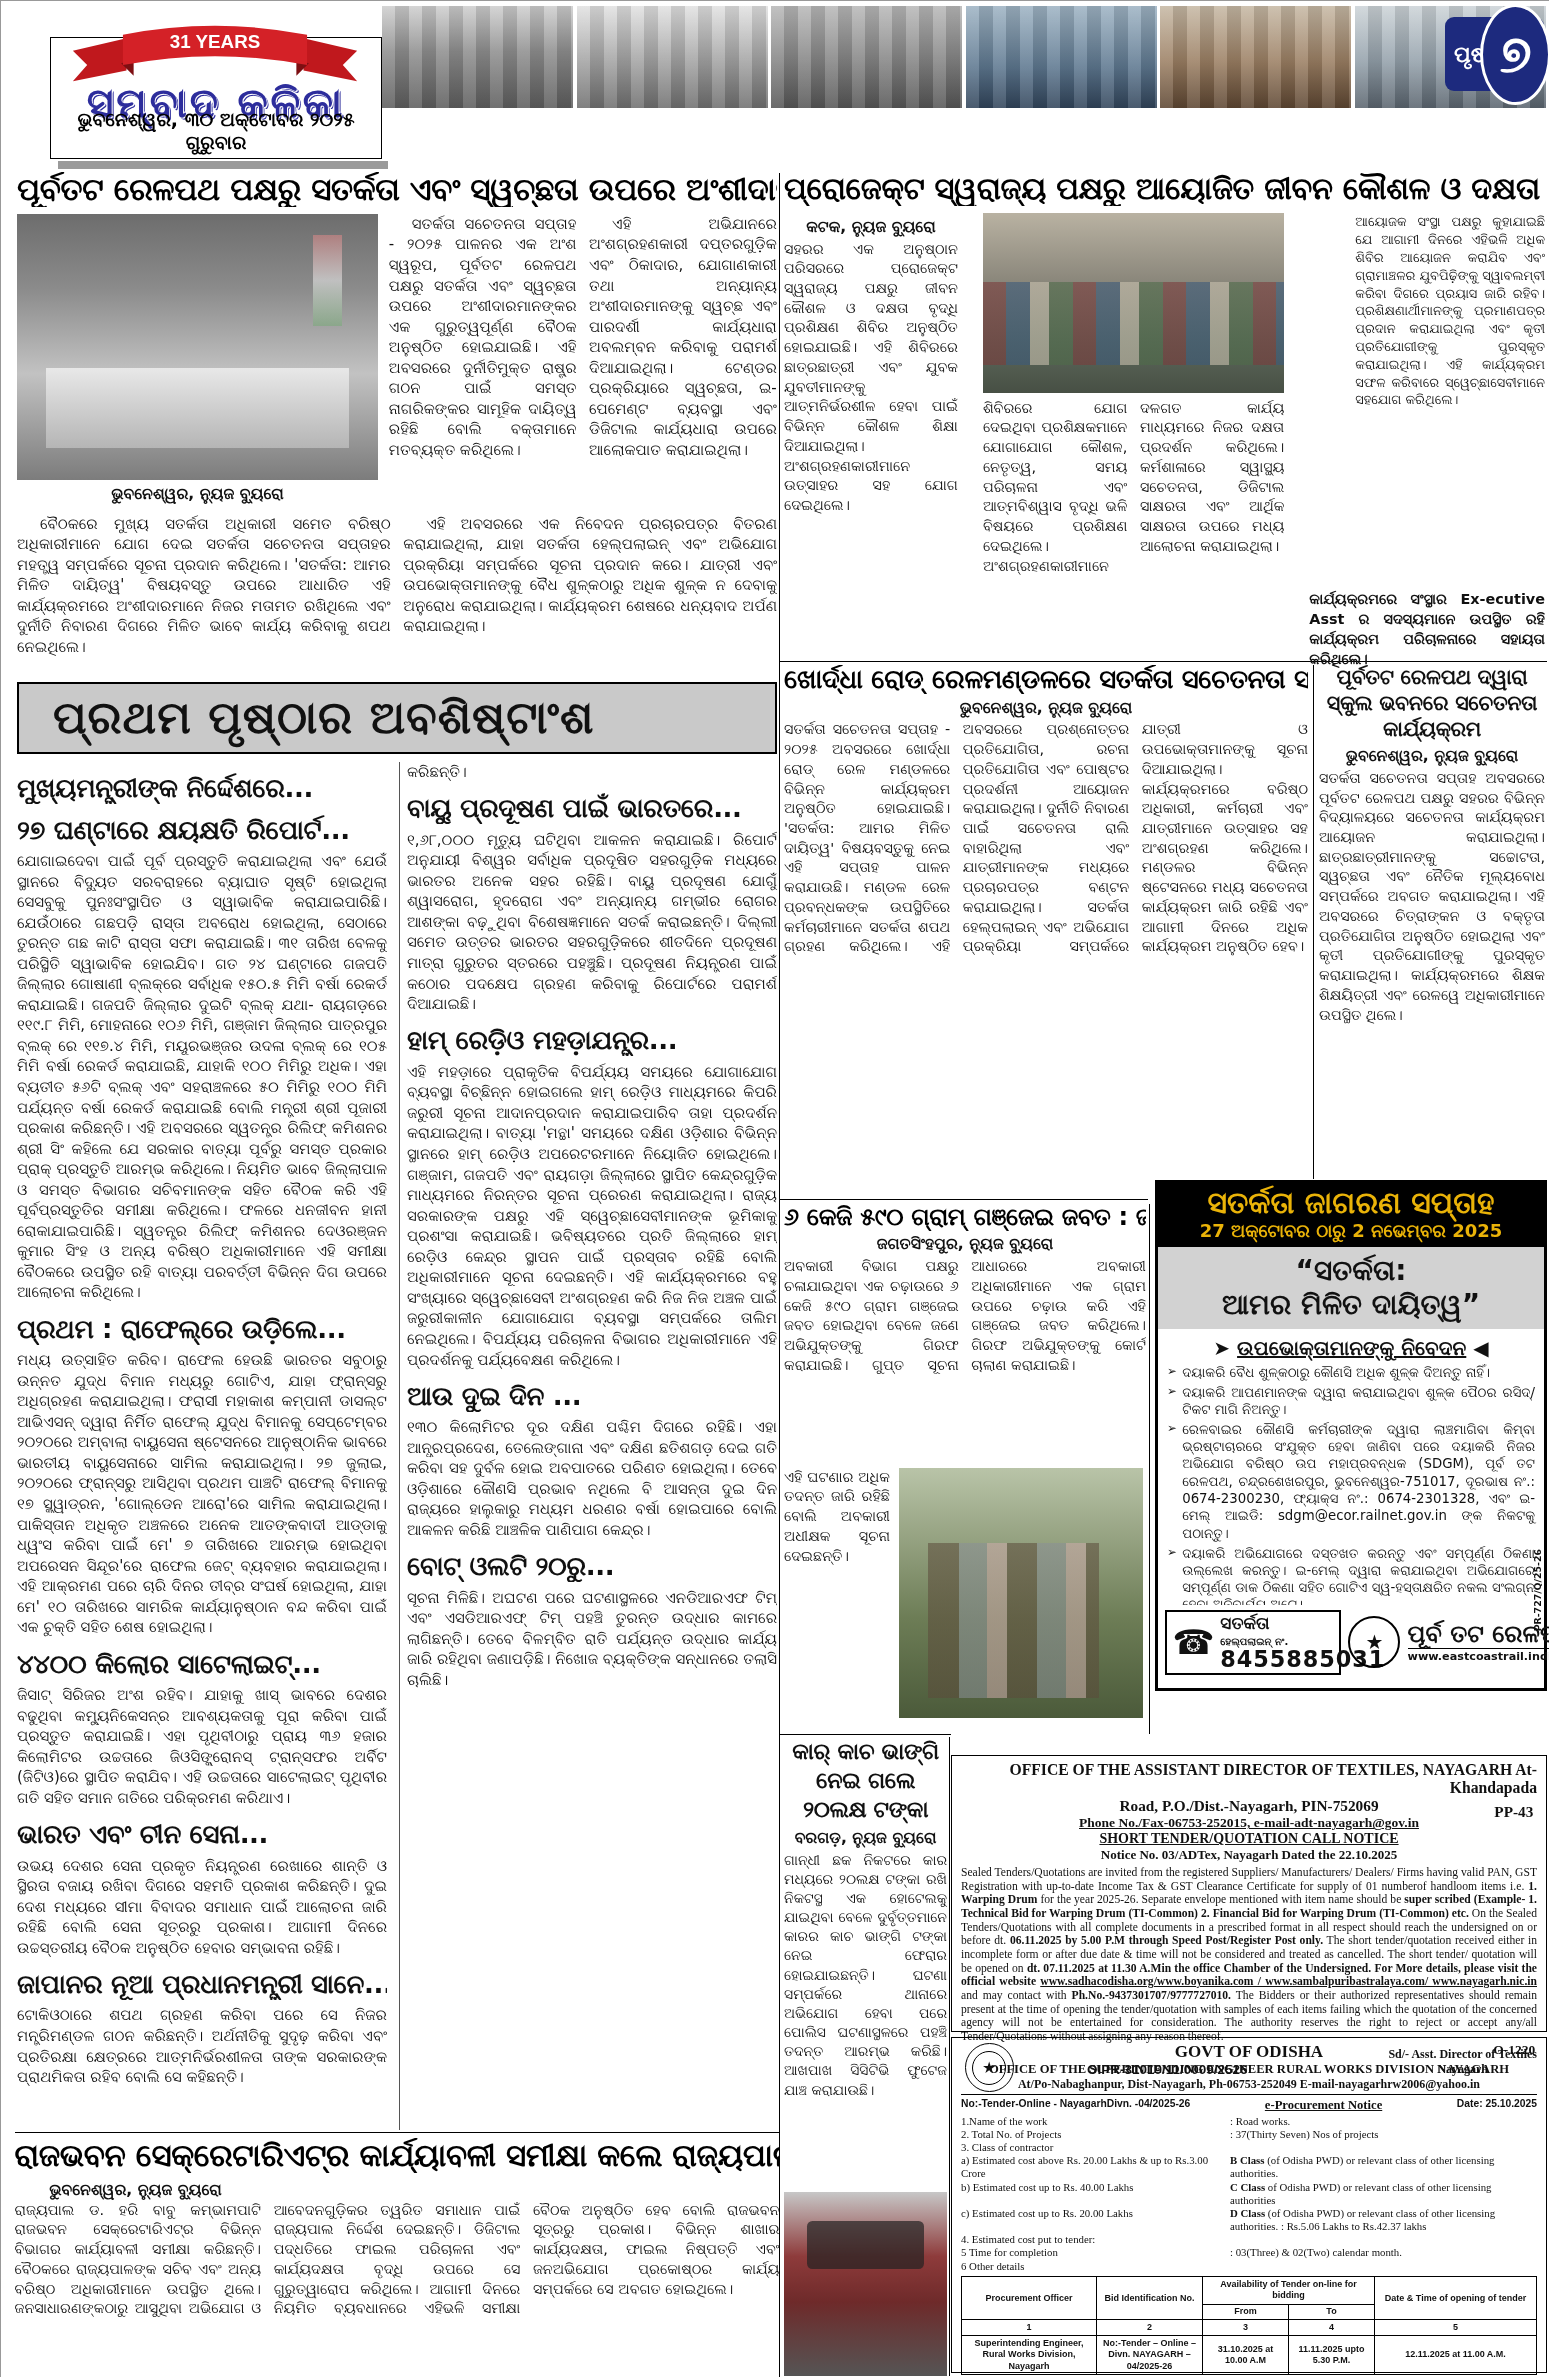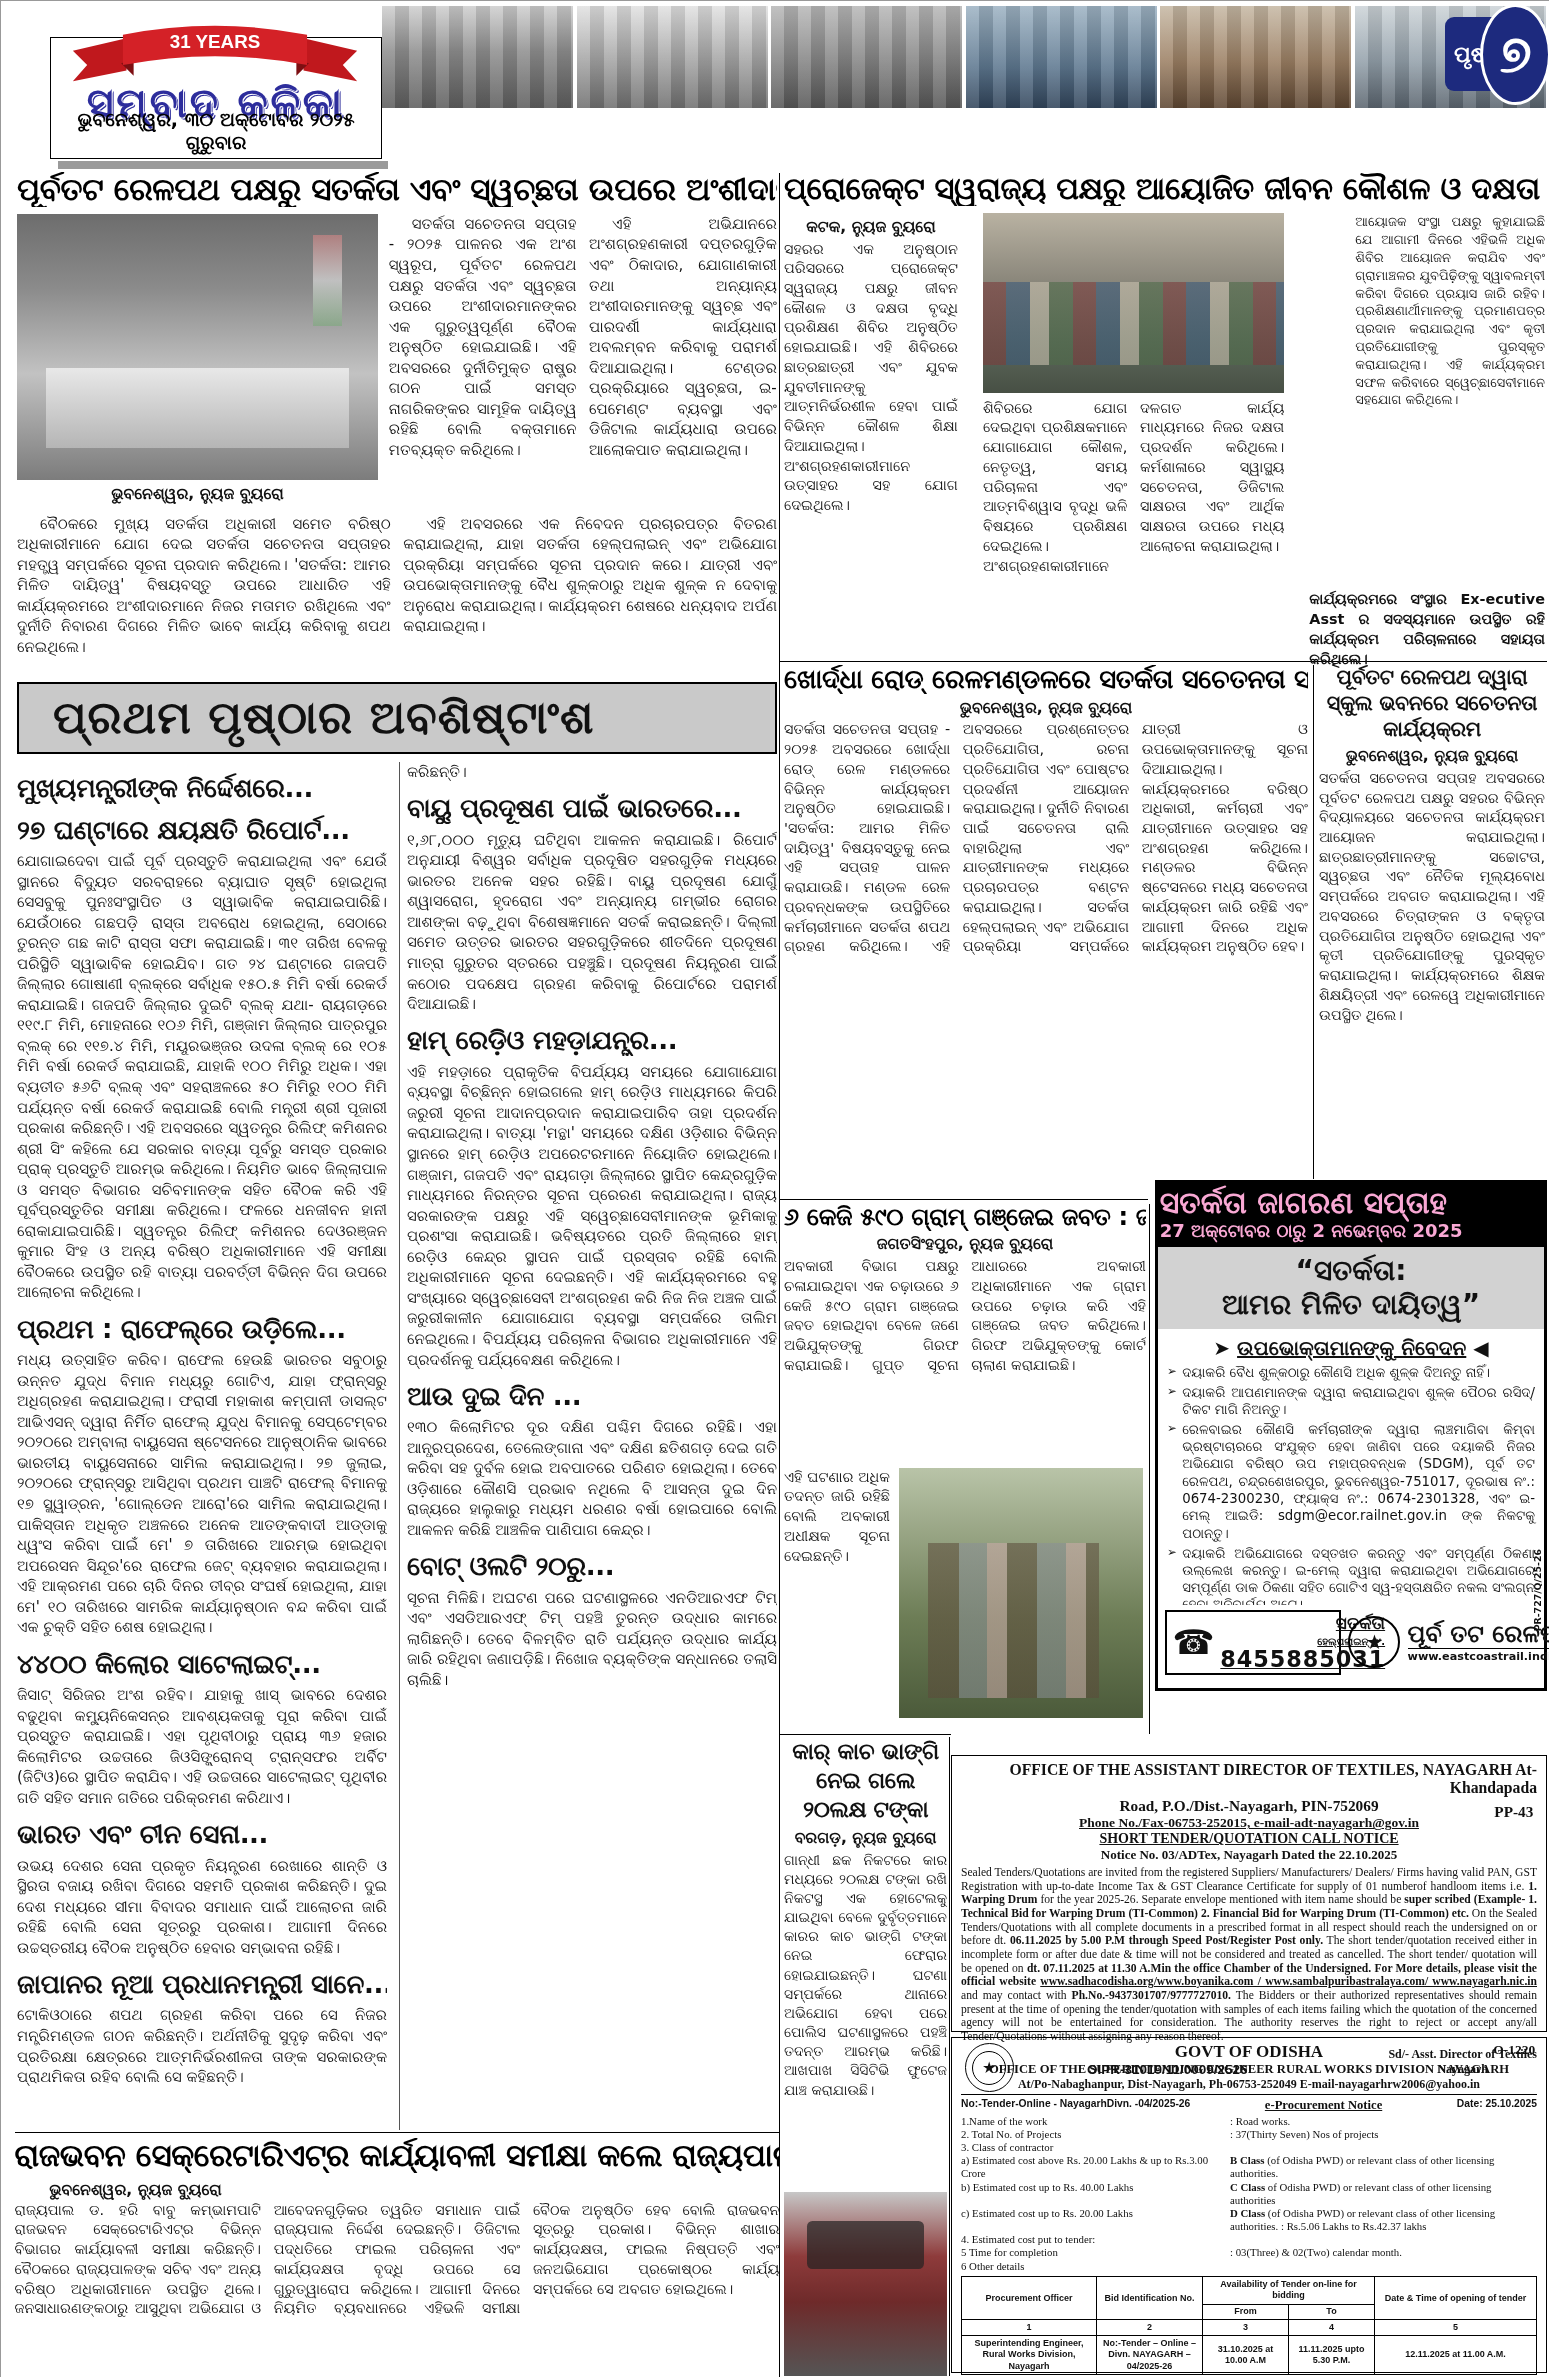--- a/index.html
+++ b/index.html
@@ -63,33 +63,33 @@
   .g-row{display:flex;gap:9px;margin-top:3.6px;}
   .g-photo{width:244px;height:250px;background:linear-gradient(180deg,#b9c4a8 0%,#93a07f 30%,#6d7d56 60%,#4b5a3a 100%);}
   .g-photo .fig{position:absolute;bottom:8%;left:12%;width:70%;height:62%;background:repeating-linear-gradient(90deg,#5b4a3a 0 30.5px,#8a8f96 30.5px 59px,#caa 59px 79px);opacity:.55;}
   
   .car{left:783px;top:1736px;width:163px;height:639px;display:flex;flex-direction:column;}
   .car-head{font-weight:bold;font-size:22.4px;line-height:1.3;text-align:center;letter-spacing:-0.4px;}
   .car-photo{margin-top:auto;width:100%;height:184px;background:linear-gradient(180deg,#c7c7c7 0%,#8e3b3b 35%,#6e2a2a 60%,#555 100%);}
   .car-photo .win{position:absolute;top:16%;left:14%;width:72%;height:26%;background:#222;opacity:.7;border-radius:5.4px;}
   
   .ad{left:1154px;top:1179px;width:392px;height:511px;border:3.1px solid #000;box-sizing:border-box;background:#fff;}
-  .ad-head{background:#000;color:#f9a8d4;padding:3.6px 1.8px 5.4px;}
+  .ad-head{background:#000;color:#eab308;text-align:center;padding:3.6px 1.8px 5.4px;}
   .ad-title{font-size:30px;font-weight:bold;letter-spacing:0px;line-height:1.05;}
   .ad-dates{font-size:18px;font-weight:bold;margin-top:1.8px;}
   .ad-slogan{background:#d2d2d2;text-align:center;font-weight:bold;font-size:28px;line-height:1.2;padding:7.2px 0;}
   .ad-appeal{text-align:center;font-weight:bold;font-size:20px;margin:7.2px 0 3.6px;}
   .ad-appeal .u{text-decoration:underline;}
   .ad-bullets{padding:0 9px;overflow:hidden;height:241px;}
   .ad-bullet{display:flex;gap:5.4px;font-size:13.3px;line-height:1.3;text-align:justify;margin-bottom:2.7px;font-weight:500;}
   .ad-bullet .ar{flex:0 0 auto;font-size:11.7px;}
   .ad-foot{display:flex;align-items:center;gap:7.2px;margin:5.4px 7.2px 0;}
   .helpline-box{border:2.2px solid #000;width:176px;padding:2.7px 5.4px;display:flex;align-items:center;gap:5.4px;box-sizing:border-box;}
   .phone-glyph{font-size:34px;line-height:1;}
-  .hl-texts{text-align:right;flex:1;text-decoration:underline;}
+  .hl-texts{text-align:left;flex:1;}
   .hl-l1{font-weight:bold;font-size:17px;line-height:1;}
   .hl-l2{font-size:10px;font-weight:bold;}
   .hl-num{font-weight:bold;font-size:22.4px;letter-spacing:0.9px;line-height:1;}
   .ecor-logo{width:48px;height:48px;border:2.7px solid #000;border-radius:50%;display:flex;align-items:center;justify-content:center;font-size:20px;font-weight:bold;flex:0 0 auto;}
   .ecor-texts{flex:1;}
   .ecor-name{font-weight:bold;font-size:24px;line-height:1;white-space:nowrap;}
   .ecor-url{font-weight:bold;font-size:11.2px;border-top:1.8px solid #000;margin-top:2.7px;padding-top:0.9px;}
   .ad-ref{position:absolute;right:0.9px;bottom:57px;writing-mode:vertical-rl;transform:rotate(180deg);font-size:9.4px;font-weight:bold;}
   
   .serif{font-family:"Liberation Serif",serif;}

